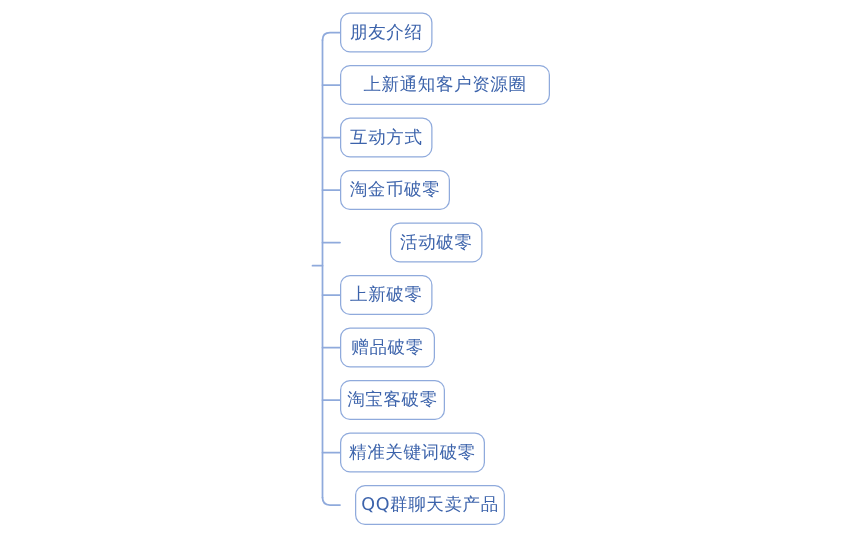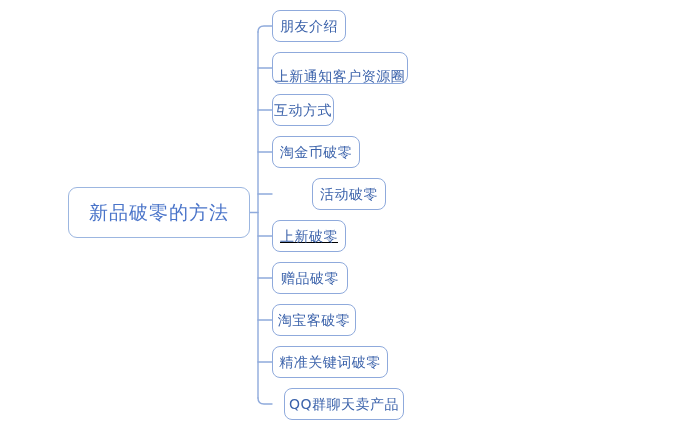--- a/index.html
+++ b/index.html
@@ -78,41 +78,38 @@
       <path d="M 258 110 L 272 110" fill="none" stroke="#8faadc" stroke-width="1.4" stroke-linecap="round"></path>
       <path d="M 258 152 L 272 152" fill="none" stroke="#8faadc" stroke-width="1.4" stroke-linecap="round"></path>
       <path d="M 258 194 L 272 194" fill="none" stroke="#8faadc" stroke-width="1.4" stroke-linecap="round"></path>
       <path d="M 258 236 L 272 236" fill="none" stroke="#8faadc" stroke-width="1.4" stroke-linecap="round"></path>
       <path d="M 258 278 L 272 278" fill="none" stroke="#8faadc" stroke-width="1.4" stroke-linecap="round"></path>
       <path d="M 258 320 L 272 320" fill="none" stroke="#8faadc" stroke-width="1.4" stroke-linecap="round"></path>
       <path d="M 258 362 L 272 362" fill="none" stroke="#8faadc" stroke-width="1.4" stroke-linecap="round"></path>
       <path d="M 258 398 Q 258 404 264 404 L 272 404" fill="none" stroke="#8faadc" stroke-width="1.4" stroke-linecap="round"></path>
     </svg>
 
-  <div class="node node-root">
-    <span class="node-label">新品破零的方法</span>
-  </div>
 
   <div id="children-layer">
       <div class="node node-child" style="left: 272px; top: 10px; width: 74px;">
         <span class="node-label">朋友介绍</span>
       </div>
-      <div class="node node-child" style="left: 272px; top: 52px; width: 136px; align-items: flex-end;">
+      <div class="node node-child" style="left: 272px; top: 52px; width: 168px;">
         <span class="node-label">上新通知客户资源圈</span>
       </div>
-      <div class="node node-child" style="left: 272px; top: 94px; width: 62px;">
+      <div class="node node-child" style="left: 272px; top: 94px; width: 74px;">
         <span class="node-label">互动方式</span>
       </div>
       <div class="node node-child" style="left: 272px; top: 136px; width: 88px;">
         <span class="node-label">淘金币破零</span>
       </div>
       <div class="node node-child" style="left: 272px; top: 178px; width: 74px; margin-left: 40px;">
         <span class="node-label">活动破零</span>
       </div>
-      <div class="node node-child" style="left: 272px; top: 220px; width: 74px; text-decoration: underline;">
+      <div class="node node-child" style="left: 272px; top: 220px; width: 74px;">
         <span class="node-label">上新破零</span>
       </div>
       <div class="node node-child" style="left: 272px; top: 262px; width: 76px; text-align: right;">
         <span class="node-label">赠品破零</span>
       </div>
       <div class="node node-child" style="left: 272px; top: 304px; width: 84px;">
         <span class="node-label">淘宝客破零</span>
       </div>
       <div class="node node-child" style="left: 272px; top: 346px; width: 116px;">
         <span class="node-label">精准关键词破零</span>

